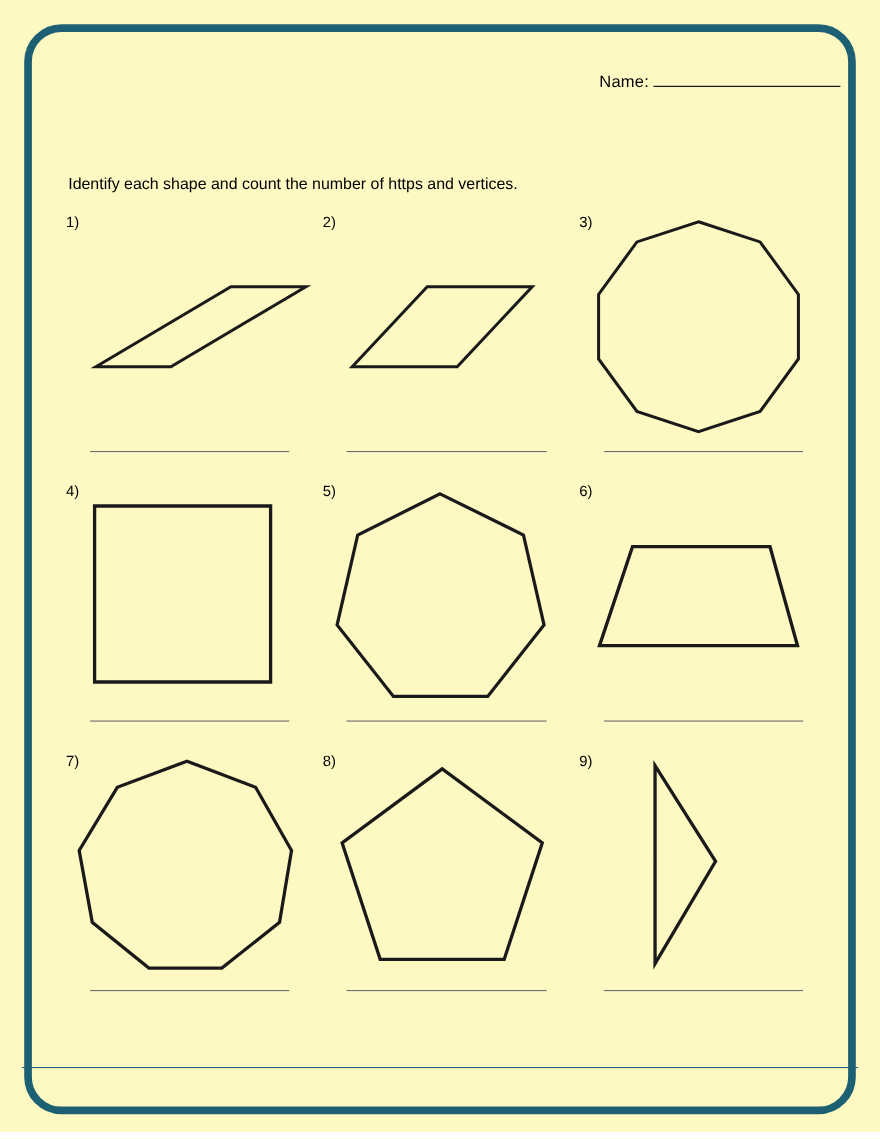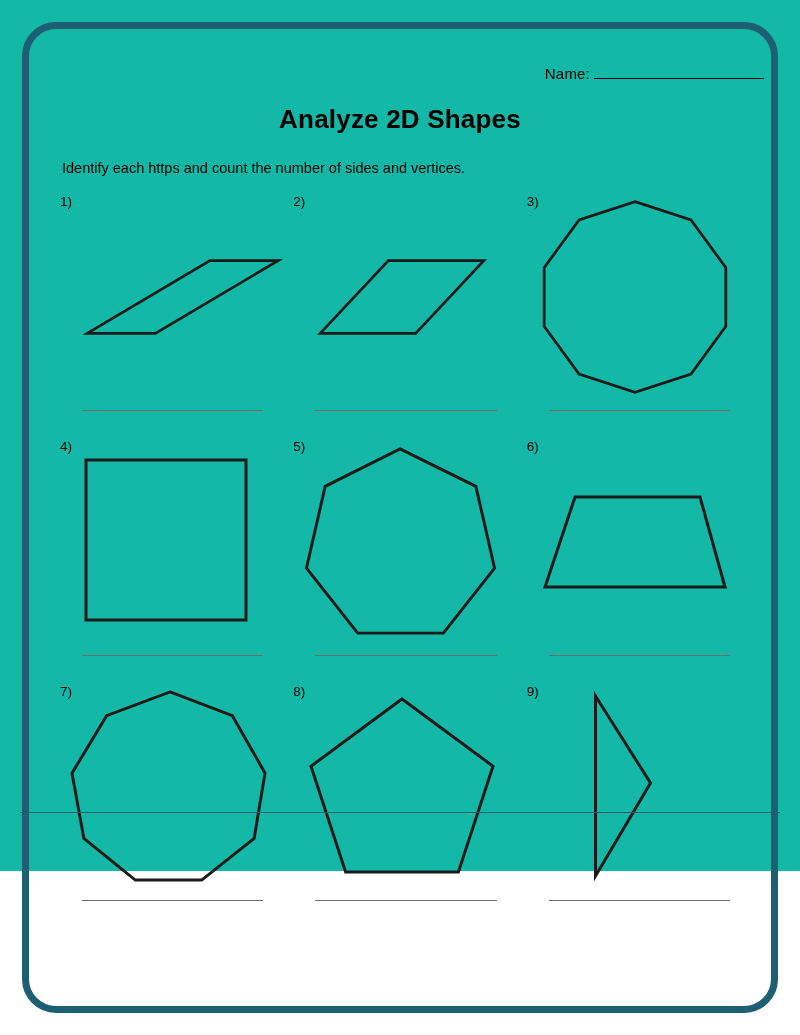--- a/index.html
+++ b/index.html
@@ -9,22 +9,22 @@
   body {
     width: 800px;
     height: 1035px;
     background: #ffffff;
     font-family: "Liberation Sans", sans-serif;
     -webkit-font-smoothing: antialiased;
   }
   .page {
     position: relative;
     width: 800px;
-    height: 871px;
-    background: #14b8a6;
+    height: 1029px;
+    background: #fef9c3;
     box-sizing: border-box;
   }
   .border-frame {
     position: absolute;
     left: 22px;
     top: 22px;
     width: 756px;
     height: 991px;
     border: 7px solid #1e6073;
     border-radius: 34px;
@@ -142,23 +142,22 @@
 
 <div class="page">
   <div class="border-frame"></div>
 
   <div class="sheet">
 
     <div class="name-line">
       <span class="name-label">Name:</span><span class="name-blank"></span>
     </div>
 
-    <div class="worksheet-title">Analyze 2D Shapes</div>
-
-    <div class="instructions">Identify each https and count the number of sides and vertices.</div>
+
+    <div class="instructions">Identify each shape and count the number of https and vertices.</div>
 
     <div class="grid">
 
       <div class="cell">
         <div class="cell-number">1)</div>
         <div class="shape-holder">
           <svg width="260" height="100" viewBox="-5 -5 270 110">
             <polygon points="40,90 175,10 250,10 115,90" fill="none" stroke="#1a1a1a" stroke-width="3" stroke-linejoin="miter"></polygon>
           </svg>
         </div>

